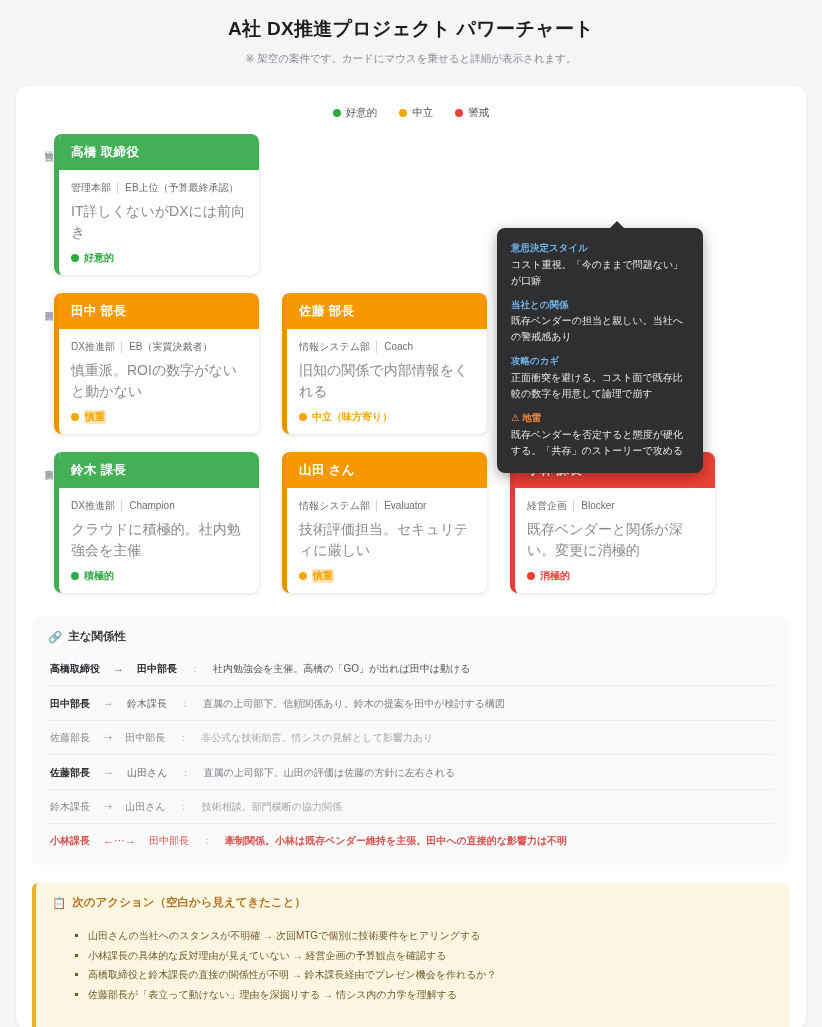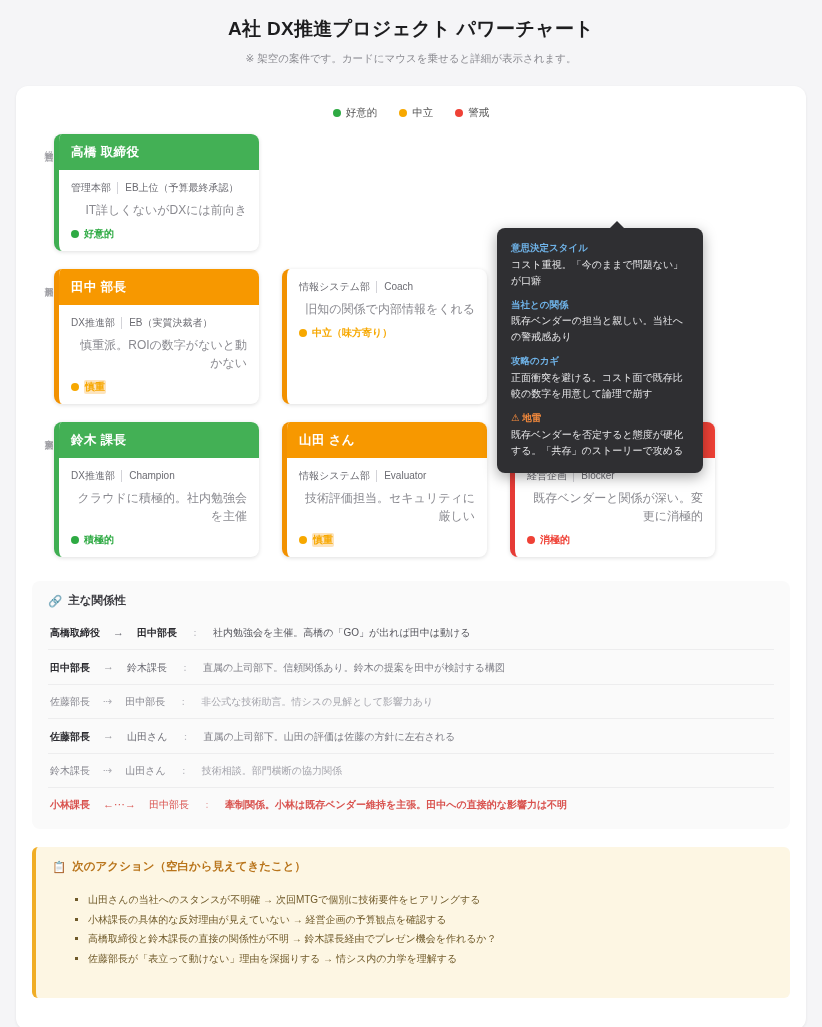--- a/index.html
+++ b/index.html
@@ -64,21 +64,21 @@
   .card-head {
     padding: 9px 12px;
     color: #fff; font-weight: bold; font-size: 12.5px;
     letter-spacing: .4px;
     min-height: 36px;
     display: flex; align-items: center;
   }
   .card-body { padding: 10px 12px 10px; }
   .card-meta { font-size: 10px; color: #6b6b72; margin-bottom: 6px; line-height: 1.5; }
   .card-meta .sep { color: #c4c4ca; margin: 0 4px; }
-  .card-note { font-size: 12px; color: #8a8a90; margin-bottom: 8px; line-height: 1.5; text-align: right; }
+  .card-note { font-size: 14px; color: #8a8a90; margin-bottom: 8px; line-height: 1.5; }
   .card-status { font-size: 10px; font-weight: bold; display: flex; align-items: center; gap: 5px; }
   .card-status .dot { width: 8px; height: 8px; }
   .card-status .hl { padding: 0 1px; border-radius: 2px; }
 
   .card.is-green { border-left-color: #3fae52; }
   .card.is-green .card-head { background: #43b055; }
   .card.is-orange { border-left-color: #f29100; }
   .card.is-orange .card-head { background: #f79800; }
   .card.is-red { border-left-color: #e63b36; }
   .card.is-red .card-head { background: #ef4136; }
@@ -217,20 +217,21 @@
             <div class="card-body">
               <div class="card-meta"><span>DX推進部</span><span class="sep">│</span><span>EB（実質決裁者）</span></div>
               <div class="card-note">慎重派。ROIの数字がないと動かない</div>
               <div class="card-status">
                 <span class="dot" style="background: rgb(247, 168, 0);"></span>
                 <span class="stxt hl" style="color: rgb(247, 168, 0); background: rgb(253, 228, 189);">慎重</span>
               </div>
             </div>
           </div>
           <div class="card is-orange">
+            <div class="card-head">佐藤 部長</div>
             <div class="card-body">
               <div class="card-meta"><span>情報システム部</span><span class="sep">│</span><span>Coach</span></div>
               <div class="card-note">旧知の関係で内部情報をくれる</div>
               <div class="card-status">
                 <span class="dot" style="background: rgb(247, 168, 0);"></span>
                 <span class="stxt" style="color: rgb(247, 168, 0);">中立（味方寄り）</span>
               </div>
             </div>
           </div>
         </div>

